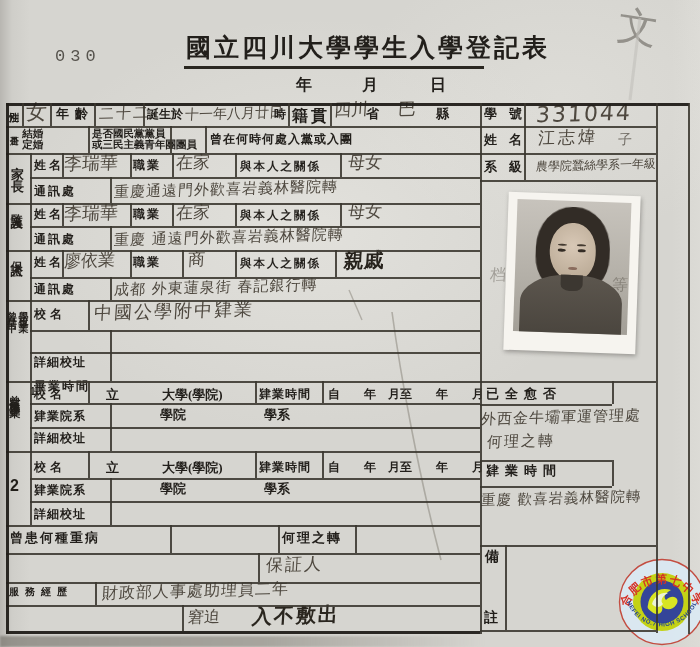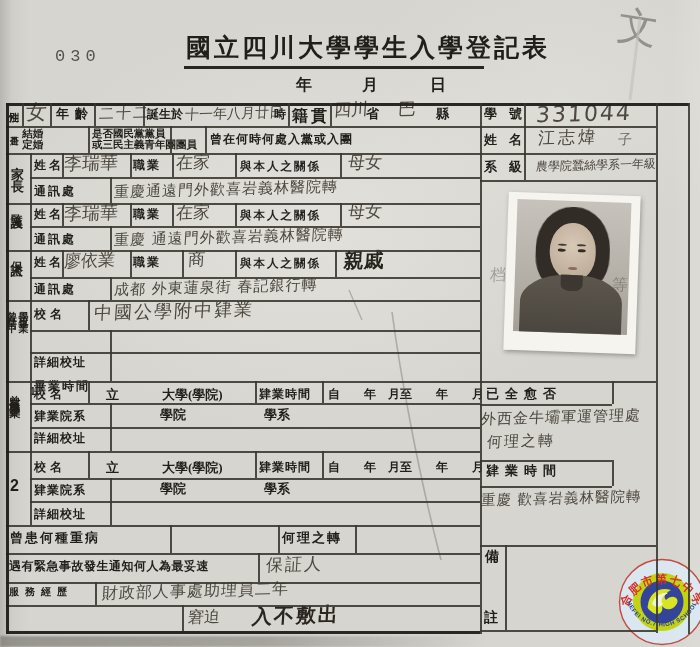--- a/index.html
+++ b/index.html
@@ -128,21 +128,20 @@
   <div class="t pr" style="left:106px;top:461px;font-size:13px;">立</div>
   <div class="t pr" style="left:162px;top:461px;font-size:13px;">大學(學院)</div>
   <div class="t pr" style="left:259px;top:461px;font-size:12px;letter-spacing:1px;">肄業時間</div>
   <div class="t pr" style="left:328px;top:461px;font-size:12px;">自　　年　月至　　年　　月</div>
   <div class="t pr" style="left:34px;top:484px;font-size:12px;letter-spacing:1px;">肄業院系</div>
   <div class="t pr" style="left:160px;top:482px;font-size:13px;">學院　　　　　　學系</div>
   <div class="t pr" style="left:34px;top:508px;font-size:12px;letter-spacing:1px;">詳細校址</div>
 
   <div class="t pr" style="left:10px;top:531px;font-size:13px;letter-spacing:2px;">曾患何種重病</div>
   <div class="t pr" style="left:282px;top:531px;font-size:13px;letter-spacing:2px;">何理之轉</div>
-  <div class="t pr" style="left:9px;top:560px;font-size:12px;letter-spacing:.5px;">遇有緊急事故發生通知何人為最妥速</div>
   <div class="t hw" style="left:266px;top:555px;font-size:17px;letter-spacing:2px;">保証人</div>
   <div class="t pr" style="left:9px;top:586px;font-size:10px;letter-spacing:6px;">服務經歷</div>
   <div class="t hw" style="left:102px;top:582px;font-size:16px;letter-spacing:1px;">財政部人事處助理員二年</div>
   <div class="t hw" style="left:188px;top:608px;font-size:16px;">窘迫</div>
   <div class="t hw" style="left:252px;top:604px;font-size:20px;font-weight:700;color:#2a261f;letter-spacing:2px;">入不敷出</div>
 
   <div class="t pr" style="left:484px;top:107px;font-size:13px;letter-spacing:12px;">學號</div>
   <div class="t hw" style="left:536px;top:101px;font-size:22px;letter-spacing:2px;font-family:'DejaVu Sans',sans-serif;">331044</div>
   <div class="t pr" style="left:484px;top:133px;font-size:13px;letter-spacing:12px;">姓名</div>
   <div class="t hw" style="left:538px;top:128px;font-size:17px;letter-spacing:3px;">江志煒</div>

